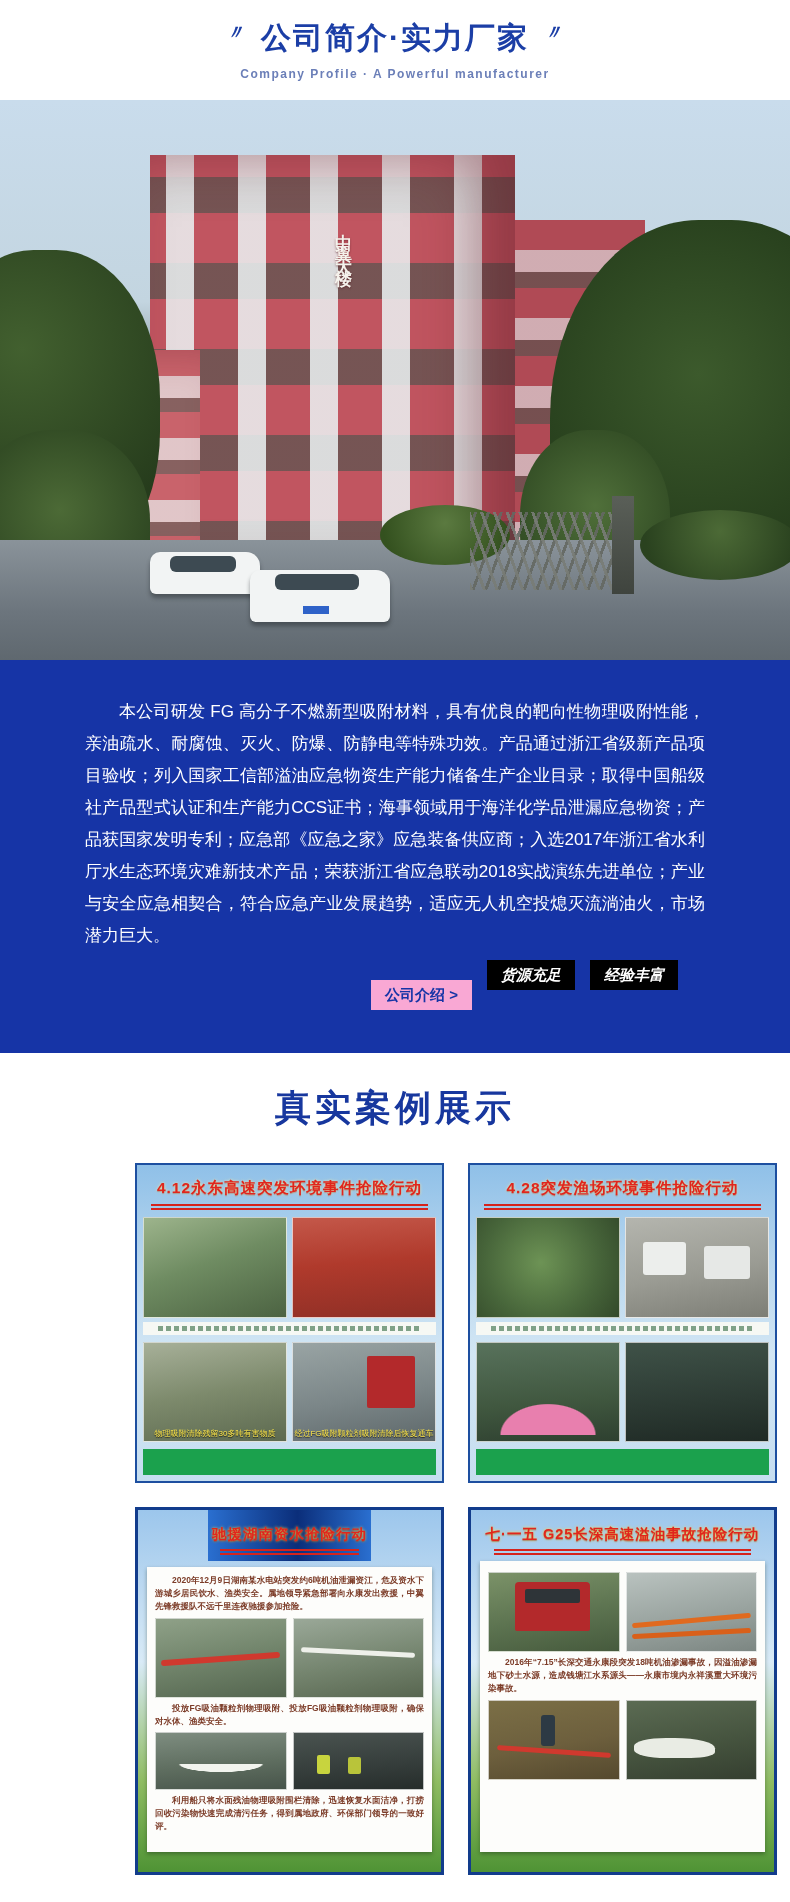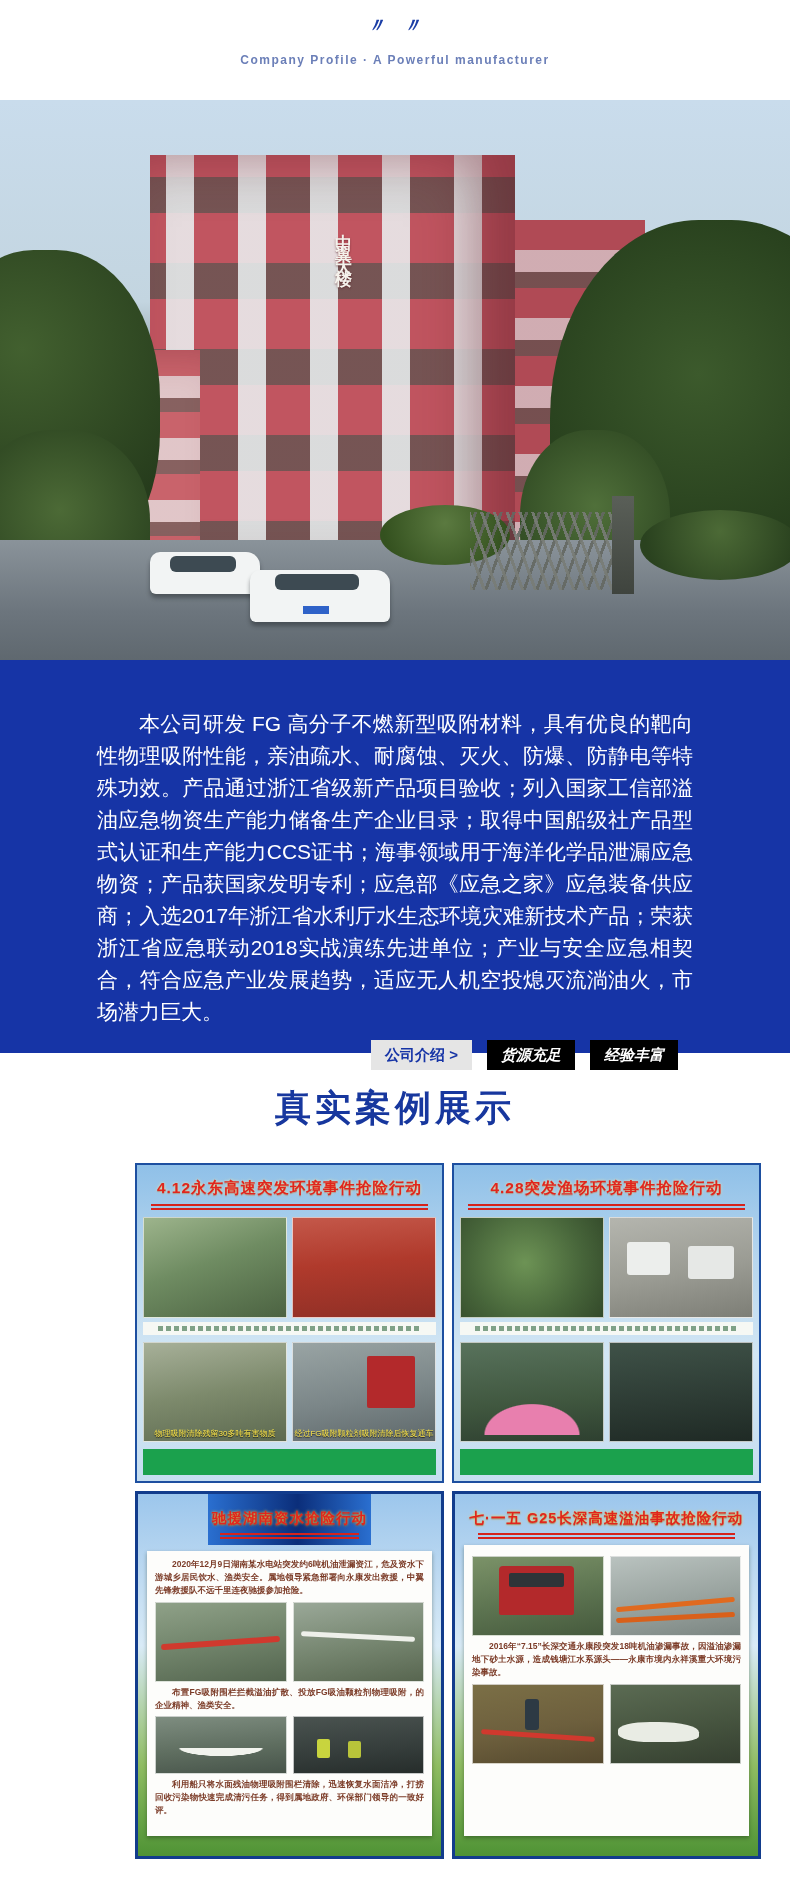--- a/index.html
+++ b/index.html
@@ -41,31 +41,31 @@
   .gate{position:absolute;left:470px;bottom:70px;width:145px;height:78px;
     background:repeating-linear-gradient(70deg,rgba(120,124,118,.9) 0 3px,rgba(0,0,0,0) 3px 12px),
                repeating-linear-gradient(-70deg,rgba(100,104,98,.9) 0 3px,rgba(0,0,0,0) 3px 12px);}
   .gate-post{position:absolute;left:612px;bottom:66px;width:22px;height:98px;background:linear-gradient(180deg,#5a5f58,#3f443e);}
   .bush{position:absolute;border-radius:50%;}
   .bush.b1{left:380px;bottom:95px;width:130px;height:60px;background:radial-gradient(circle at 50% 30%,#5b7a40,#34511f 80%);}
   .bush.b2{left:640px;bottom:80px;width:160px;height:70px;background:radial-gradient(circle at 50% 30%,#4c6a36,#2a421f 80%);}
 
   
   .intro{background:#1634a6;padding:36px 85px 0;height:393px;box-sizing:border-box;}
-  .intro p{margin:12px;color:#fff;font-size:21px;line-height:32px;text-align:justify;}
+  .intro p{margin:0;color:#fff;font-size:17px;line-height:32px;text-align:justify;}
   .intro p.p1{text-indent:2em;}
   .btnrow{display:flex;justify-content:flex-end;gap:15px;margin:8px 27px 0 0;}
   .btn{height:30px;line-height:30px;padding:0 14px;font-size:15px;font-weight:bold;cursor:pointer;}
-  .btn.white{background:#e5e5e5;color:#1634a6;}
+  .btn.white{background:#f9a8d4;color:#1634a6;margin-top:20px;}
   .btn.orange{background:#000000;color:#fff;font-style:italic;}
 
   
   .cases-h{height:110px;display:flex;align-items:center;justify-content:center;}
   .cases-h h2{margin:0;font-size:36px;font-weight:bold;color:#17379e;letter-spacing:4px;}
-  .grid{width:520px;margin:0 auto 20px;display:grid;grid-template-columns:309px 309px;gap:8px;}
+  .grid{width:520px;margin:0 auto 20px;display:grid;grid-template-columns:309px 309px;gap:24px;}
 
   .poster{box-sizing:border-box;overflow:hidden;position:relative;}
   .poster.sky{border:2px solid #1d4fa0;background:linear-gradient(180deg,#8fc0e8 0%,#b7d6ee 30%,#d2e6f4 60%,#c6def0 100%);
     height:320px;display:flex;flex-direction:column;padding:6px;}
   .p-title{margin-top:7px;text-align:center;font-size:15.5px;font-weight:bold;color:#e0251d;letter-spacing:1px;
     text-shadow:0 0 3px rgba(255,240,160,.9),0 1px 1px rgba(120,20,10,.4);white-space:nowrap;}
   .dl1{height:2px;background:#d6231c;margin:5px 8px 0;}
   .dl2{height:2px;background:#d6231c;margin:2px 8px 0;}
   .pgrid{display:grid;grid-template-columns:1fr 1fr;gap:5px;margin-top:7px;flex:1;}
   .ph{position:relative;overflow:hidden;border:1px solid rgba(255,255,255,.7);}
@@ -86,20 +86,21 @@
   .prow.short .ph{height:56px;}
 </style>
 </head>
 <body>
 
 <div class="page">
 
   <div class="hdr">
     <div class="hdr-title">
       <span class="hdr-quote">〃</span>
+      <span>公司简介·实力厂家</span>
       <span class="hdr-quote">〃</span>
     </div>
     <div class="hdr-sub">Company Profile · A Powerful manufacturer</div>
   </div>
 
   <div class="photo">
     <div class="trees c1"></div>
     <div class="bld"></div>
     <div class="bld-wing"></div>
     <div class="bld-right"></div>
@@ -192,21 +193,21 @@
       <div class="panel">
         <div class="ptext">2020年12月9日湖南某水电站突发约6吨机油泄漏资江，危及资水下游城乡居民饮水、渔类安全。属地领导紧急部署向永康发出救援，中翼先锋救援队不远千里连夜驰援参加抢险。</div>
         <div class="prow">
           <div class="ph" style="background:linear-gradient(170deg,#8fa188 0%,#6e8168 55%,#54654f 100%);">
             <div style="position:absolute;left:4%;top:48%;width:92%;height:8%;background:#d0392e;border-radius:3px;transform:rotate(-4deg);"></div>
           </div>
           <div class="ph" style="background:linear-gradient(170deg,#9aa898 0%,#75856f 55%,#586650 100%);">
             <div style="position:absolute;left:6%;top:40%;width:88%;height:7%;background:#eef0ea;border-radius:3px;transform:rotate(3deg);"></div>
           </div>
         </div>
-        <div class="ptext">布置FG吸附围栏拦截溢油扩散、投放FG吸油颗粒剂物理吸附，的企业精神、渔类安全。</div>
+        <div class="ptext">投放FG吸油颗粒剂物理吸附、投放FG吸油颗粒剂物理吸附，确保对水体、渔类安全。</div>
         <div class="prow short">
           <div class="ph" style="background:linear-gradient(175deg,#7e8d80 0%,#5f6e60 55%,#47544a 100%);">
             <div style="position:absolute;left:10%;top:55%;width:80%;height:18%;background:radial-gradient(ellipse at 50% 0%,#f2f4ee 0 55%,rgba(0,0,0,0) 58%);"></div>
           </div>
           <div class="ph" style="background:linear-gradient(175deg,#4a5350 0%,#353d3b 60%,#262d2b 100%);">
             <div style="position:absolute;left:18%;top:40%;width:10%;height:34%;background:#c8d43e;border-radius:2px;"></div>
             <div style="position:absolute;left:42%;top:44%;width:10%;height:30%;background:#b9c43a;border-radius:2px;"></div>
           </div>
         </div>
         <div class="ptext">利用船只将水面残油物理吸附围栏清除，迅速恢复水面洁净，打捞回收污染物快速完成清污任务，得到属地政府、环保部门领导的一致好评。</div>

